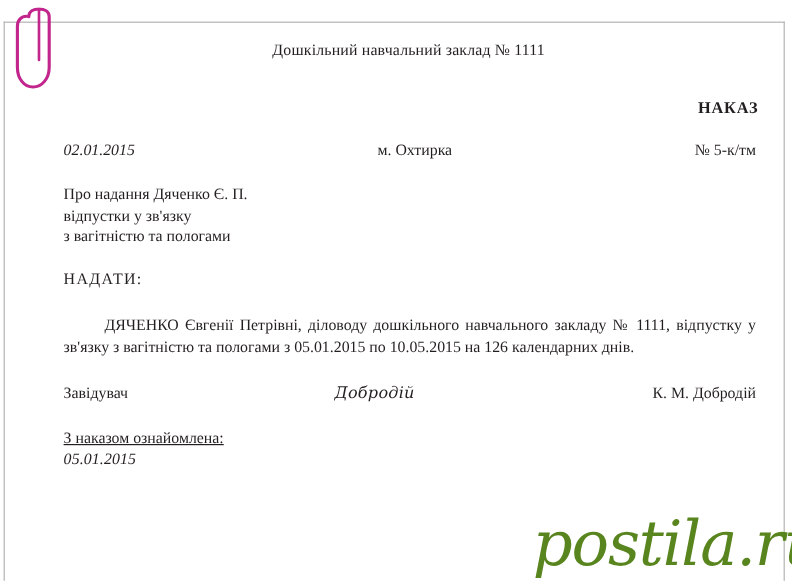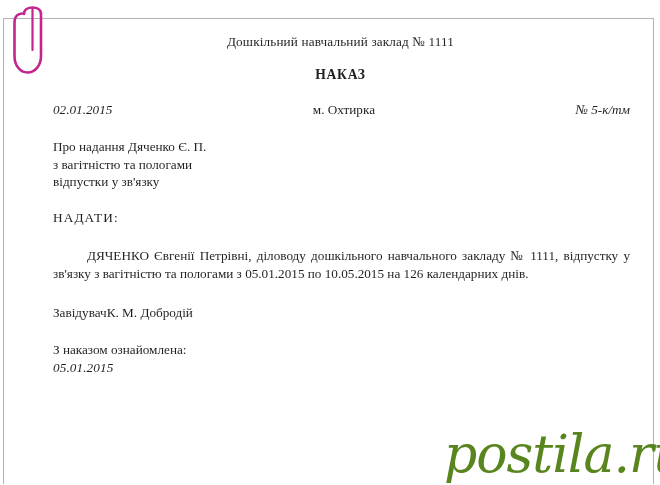--- a/index.html
+++ b/index.html
@@ -61,22 +61,22 @@
 
   .org-title {
     margin-top: 16px;
     text-align: center;
     font-size: 13.2px;
     letter-spacing: .15px;
     padding-right: 4px;
   }
 
   .order-word {
-    margin-top: 17px;
-    text-align: center;
+    margin-top: 32px;
+    text-align: right;
     font-weight: bold;
     font-size: 13.6px;
     letter-spacing: .7px;
     padding-right: 4px;
   }
 
   .meta-row {
     margin-top: 19px;
     display: flex;
     align-items: baseline;
@@ -85,21 +85,20 @@
   }
   .meta-date {
     font-style: italic;
     flex: 0 0 auto;
   }
   .meta-city {
     flex: 1 1 auto;
     text-align: center;
   }
   .meta-num {
-    font-style: italic;
     flex: 0 0 auto;
     white-space: nowrap;
   }
 
   .subject {
     margin-top: 20px;
     padding-left: 4px;
     font-size: 13.2px;
     line-height: 1.33;
   }
@@ -157,21 +156,21 @@
     letter-spacing: .2px;
   }
   .sign-name { flex: 0 0 auto; white-space: nowrap; }
 
   .ack {
     margin-top: 20px;
     padding-left: 4px;
     font-size: 13.2px;
     line-height: 1.35;
   }
-  .ack-head { white-space: nowrap; }
+  .ack-head { white-space: nowrap; text-decoration: underline; }
   .ack-sign-line { white-space: nowrap; }
   .ack-script {
     font-family: "DejaVu Serif", serif;
     font-style: italic;
     letter-spacing: .2px;
   }
   .ack-typed { margin-left: 13px; }
   .ack-date {
     font-style: italic;
     letter-spacing: .1px;
@@ -213,31 +212,32 @@
     <div class="order-word">НАКАЗ</div>
 
     <div class="meta-row">
       <span class="meta-date">02.01.2015</span>
       <span class="meta-city">м. Охтирка</span>
       <span class="meta-num">№ 5-к/тм</span>
     </div>
 
     <div class="subject">
       <div>Про надання Дяченко Є. П.</div>
+      <div>відпустки у зв'язку</div>
       <div>з вагітністю та пологами</div>
-      <div>відпустки у зв'язку</div>
     </div>
 
     <div class="action-word">НАДАТИ:</div>
 
     <div class="body-par">ДЯЧЕНКО Євгенії Петрівні, діловоду дошкільного навчального закладу № 1111, відпустку у зв'язку з вагітністю та пологами з 05.01.2015 по 10.05.2015 на 126 кален­дарних днів.</div>
 
 
     <div class="sign-row">
       <span class="sign-post">Завідувач</span>
+      <span class="sign-script">Добродій</span>
       <span class="sign-name">К. М. Добродій</span>
     </div>
 
     <div class="ack">
       <div class="ack-head">З наказом ознайомлена:</div>
       <div class="ack-date">05.01.2015</div>
     </div>
 
   </div>
 

